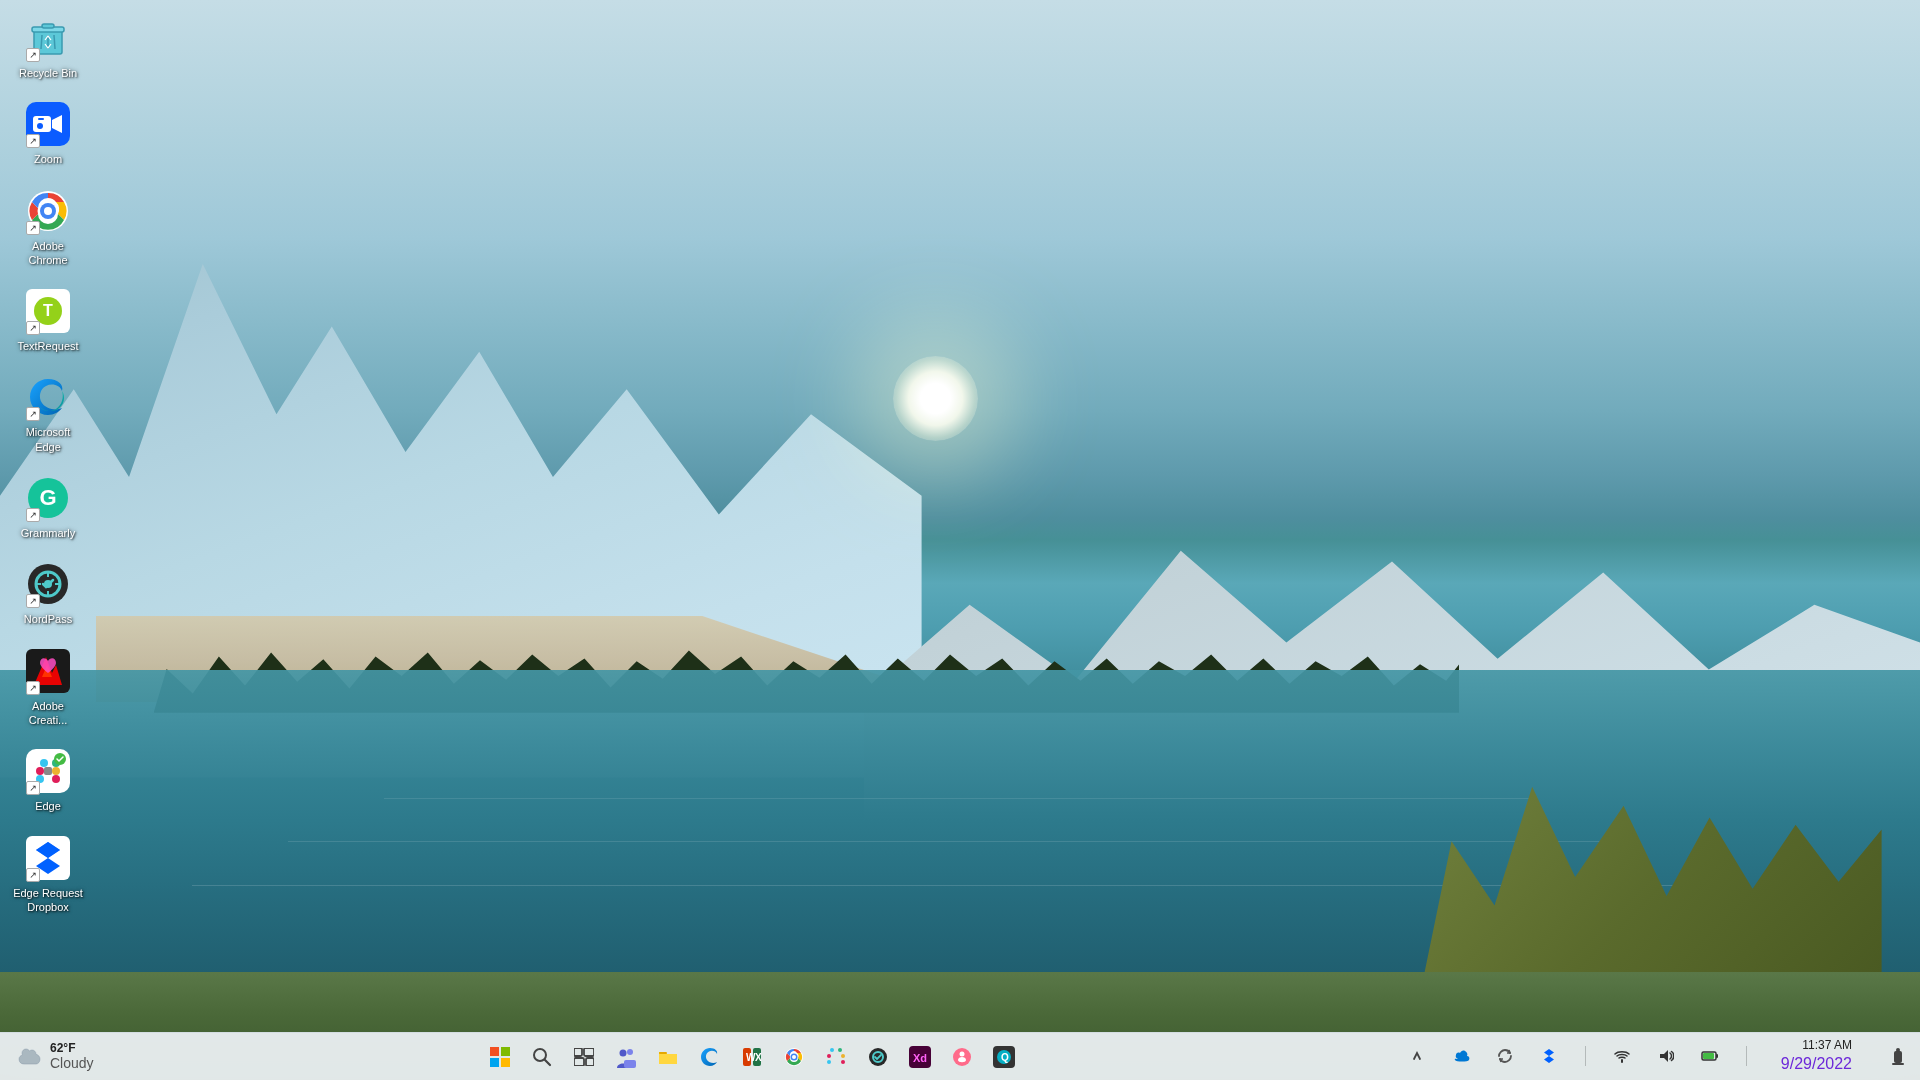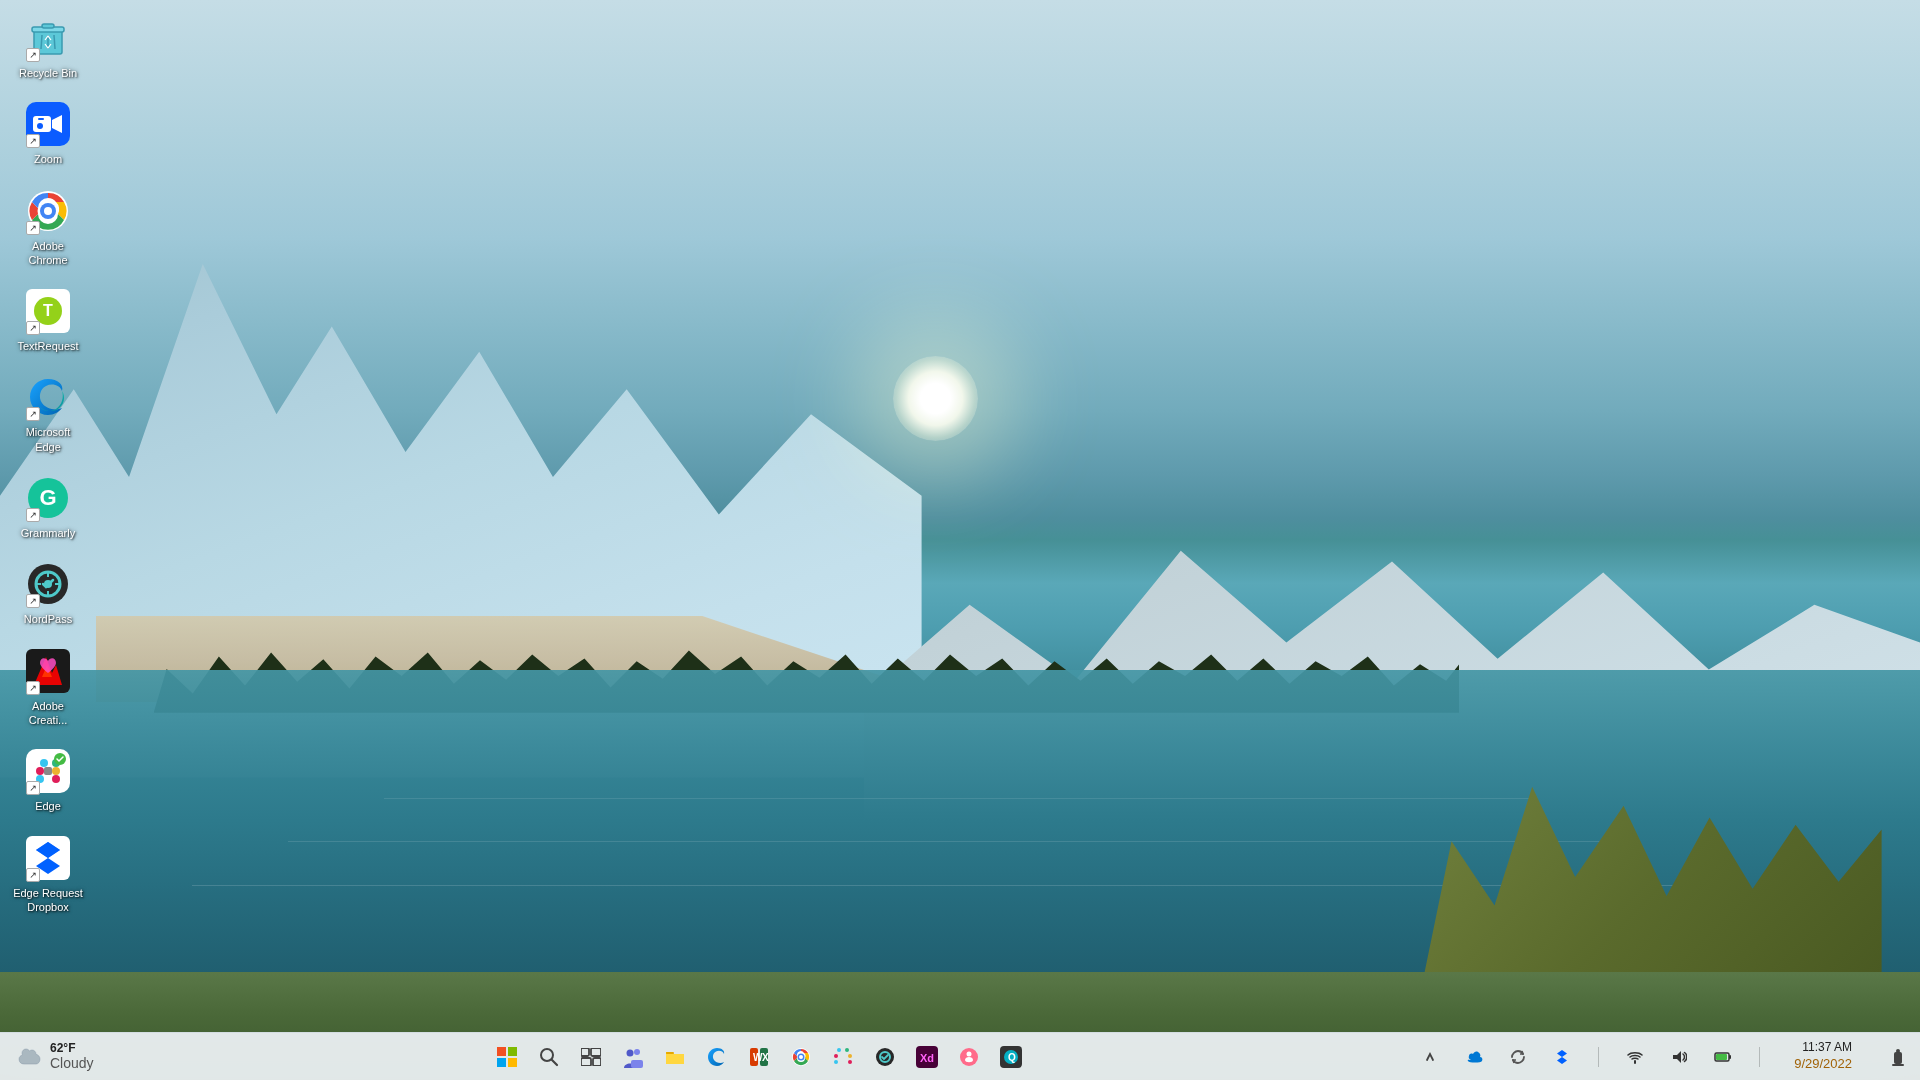--- a/index.html
+++ b/index.html
@@ -133,22 +133,22 @@
       line-height: 1.3;
     }
 
     .clock-time {
       font-size: 12px;
       font-weight: 400;
       color: #222;
     }
 
     .clock-date {
-      font-size: 13px;
-      color: #a16207;
+      font-size: 16px;
+      color: #6d28d9;
     }
 
     
     .desktop-icons {
       position: absolute;
       top: 0;
       left: 0;
       padding: 8px;
       display: flex;
       flex-direction: column;

